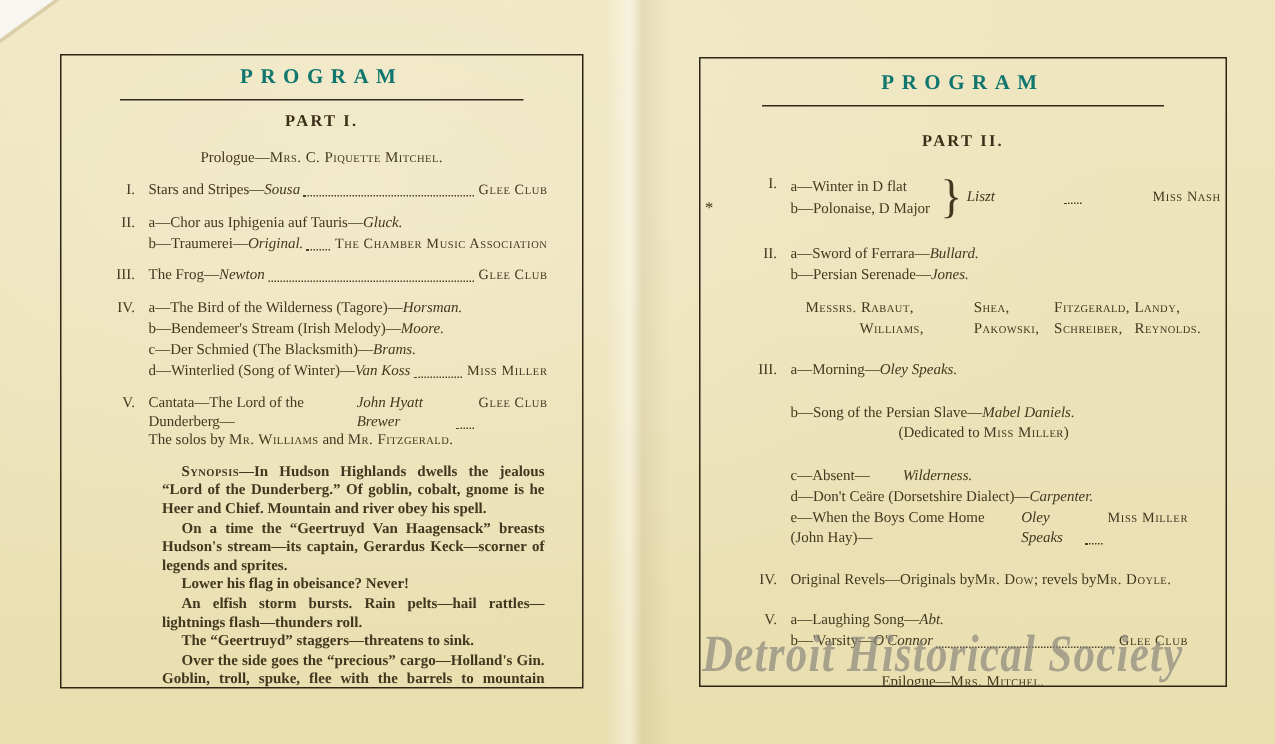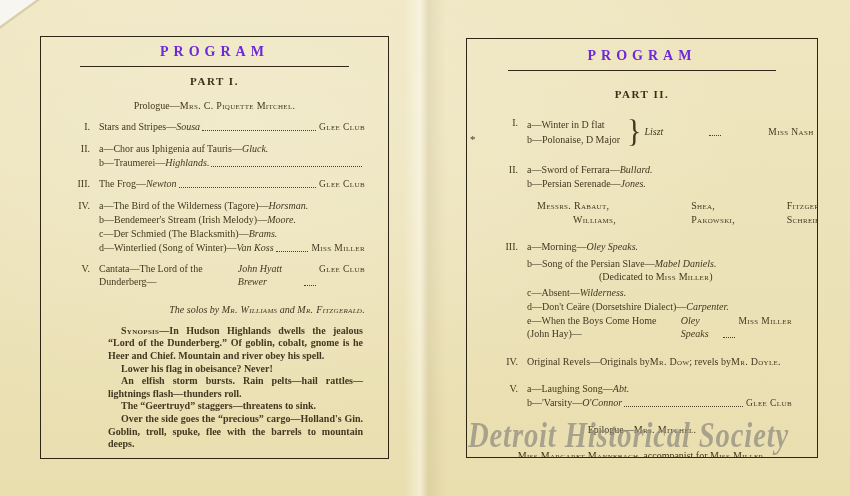--- a/index.html
+++ b/index.html
@@ -23,47 +23,47 @@
   .corner-fold-shadow{
     position:absolute;top:0;left:0;width:0;height:0;
     border-top:29px solid rgba(150,130,80,.25);border-right:40px solid transparent;
   }
   .page{
     position:absolute;border:1.6px solid #2e2615;box-sizing:border-box;
     overflow:hidden;
   }
   .page-left{left:40px;top:36px;width:349px;height:423px;padding:9px 23px 0 23px;}
   .page-right{left:466px;top:38px;width:352px;height:420px;padding:11px 25px 0 25px;}
-  .ptitle{text-align:center;font-weight:bold;font-size:14px;letter-spacing:5px;color:#6d28d9;}
+  .ptitle{text-align:center;font-weight:bold;font-size:14px;letter-spacing:5px;color:#0f766e;}
   .trule{height:1.8px;background:#3229166;background:#32291a;margin:7px 16px 0 16px;}
   .part{text-align:center;font-weight:bold;font-size:11px;letter-spacing:1.5px;color:#3a3019;}
   .page-left .part{margin-top:8px;}
   .page-right .part{margin-top:17px;}
   .center{text-align:center;}
   .prologue{margin-top:12px;}
   .sc{font-variant:small-caps;letter-spacing:.3px;}
   .it{font-style:italic;}
   .perf{font-variant:small-caps;font-size:9.5px;letter-spacing:.4px;white-space:nowrap;}
   .item{display:flex;margin-top:9px;}
   .num{width:26px;text-align:right;margin-right:9px;flex:none;font-size:10px;}
   .songs{flex:1;min-width:0;}
   .songline{display:flex;}
   .songline + .songline{margin-top:1.5px;}
   .lead{flex:1;min-width:12px;align-self:flex-end;margin:0 3px 2.5px 2px;border-bottom:1.6px dotted #4a4026;}
-  .solos{margin-top:16px;text-align:right;font-style:italic;}
+  .solos{margin-top:0;text-align:left;}
   .syn{margin:0 2px 0 44px;text-align:justify;text-indent:13px;line-height:12.6px;font-weight:bold;}
   .syn.first{margin-top:8px;}
   
   .braceitem{position:relative;display:flex;margin-top:16px;}
   .braceitem .group{display:flex;align-items:center;flex:1;min-width:0;}
   .braced div{line-height:15px;}
   .brace{font-size:30px;font-weight:400;line-height:30px;margin:0 3px 0 7px;transform:scaleY(1.05);color:#42381f;}
   .bracetail{display:flex;flex:1;min-width:0;align-items:flex-start;gap:44px;}
   .star{position:absolute;left:-22px;top:16px;font-size:11px;}
-  .messrs{display:grid;grid-template-columns:44% 21% 21% 14%;margin:9px 0 0 10px;gap:42px;}
+  .messrs{display:grid;grid-template-columns:44% 21% 21% 14%;margin:9px 0 0 10px;}
   .messrs .mline{line-height:13.5px;white-space:nowrap;}
   .mindent{padding-left:36px;}
   .dedicated{margin-left:72px;line-height:13px;}
   .gap2{margin-top:2px;}
   .epilogue{margin-top:15px;}
   .accomp{margin-top:13px;}
   .watermark{
     position:absolute;left:468px;top:412px;z-index:5;
     font-family:"Liberation Serif","DejaVu Serif",serif;
     font-style:italic;font-weight:700;font-size:35px;line-height:48px;
@@ -100,22 +100,23 @@
 
   <div class="item">
     <span class="num">II.</span>
     <div class="songs">
       <div class="songline">
           <span>a—Chor aus Iphigenia auf Tauris—</span>
           <span class="it">Gluck.</span>
         </div>
       <div class="songline">
           <span>b—Traumerei—</span>
-          <span class="it">Highlands.</span>
-          <span class="lead"></span>
+          <span class="it">Original.</span>
+          <span class="lead"></span>
+          <span class="perf">The Chamber Music Association</span>
         </div>
     </div>
   </div>
 
   <div class="item">
     <span class="num">III.</span>
     <div class="songs">
       <div class="songline">
           <span>The Frog—</span>
           <span class="it">Newton</span>
@@ -157,20 +158,21 @@
           <span class="it">John Hyatt Brewer</span>
           <span class="lead"></span>
           <span class="perf">Glee Club</span>
         </div>
       <div class="solos"><span>The solos by </span><span class="sc">Mr. Williams</span><span> and </span><span class="sc">Mr. Fitzgerald.</span></div>
     </div>
   </div>
 
   <div>
     <p class="syn first"><span class="sc">Synopsis</span><span>—In Hudson Highlands dwells the jealous “Lord of the Dunderberg.”  Of goblin, cobalt, gnome is he Heer and Chief.  Mountain and river obey his spell.</span></p>
+    <p class="syn">On a time the “Geertruyd Van Haagensack” breasts Hudson's stream—its captain, Gerardus Keck—scorner of legends and sprites.</p>
     <p class="syn">Lower his flag in obeisance?  Never!</p>
     <p class="syn">An elfish storm bursts.  Rain pelts—hail rattles—lightnings flash—thunders roll.</p>
     <p class="syn">The “Geertruyd” staggers—threatens to sink.</p>
     <p class="syn">Over the side goes the “precious” cargo—Holland's Gin.  Goblin, troll, spuke, flee with the barrels to mountain deeps.</p>
 
   </div>
 </div>
 
 <div class="page page-right">
   <div class="ptitle">PROGRAM</div>
@@ -226,26 +228,26 @@
     </div>
   </div>
 
   <div class="item" style="margin-top:15px;">
     <span class="num">III.</span>
     <div class="songs">
       <div class="songline">
           <span>a—Morning—</span>
           <span class="it">Oley Speaks.</span>
         </div>
-      <div class="songline" style="margin-top:4px;">
+      <div class="songline" style="margin-top:16px;">
           <span>b—Song of the Persian Slave—</span>
           <span class="it">Mabel Daniels.</span>
         </div>
       <div class="dedicated"><span>(Dedicated to </span><span class="sc">Miss Miller)</span></div>
-      <div class="songline" style="margin-top:4px;">
+      <div class="songline" style="margin-top:17px;gap:22px;">
           <span>c—Absent—</span>
           <span class="it">Wilderness.</span>
         </div>
       <div class="songline gap2">
           <span>d—Don't Ceäre (Dorsetshire Dialect)—</span>
           <span class="it">Carpenter.</span>
         </div>
       <div class="songline gap2">
           <span>e—When the Boys Come Home (John Hay)—</span>
           <span class="it">Oley Speaks</span>

